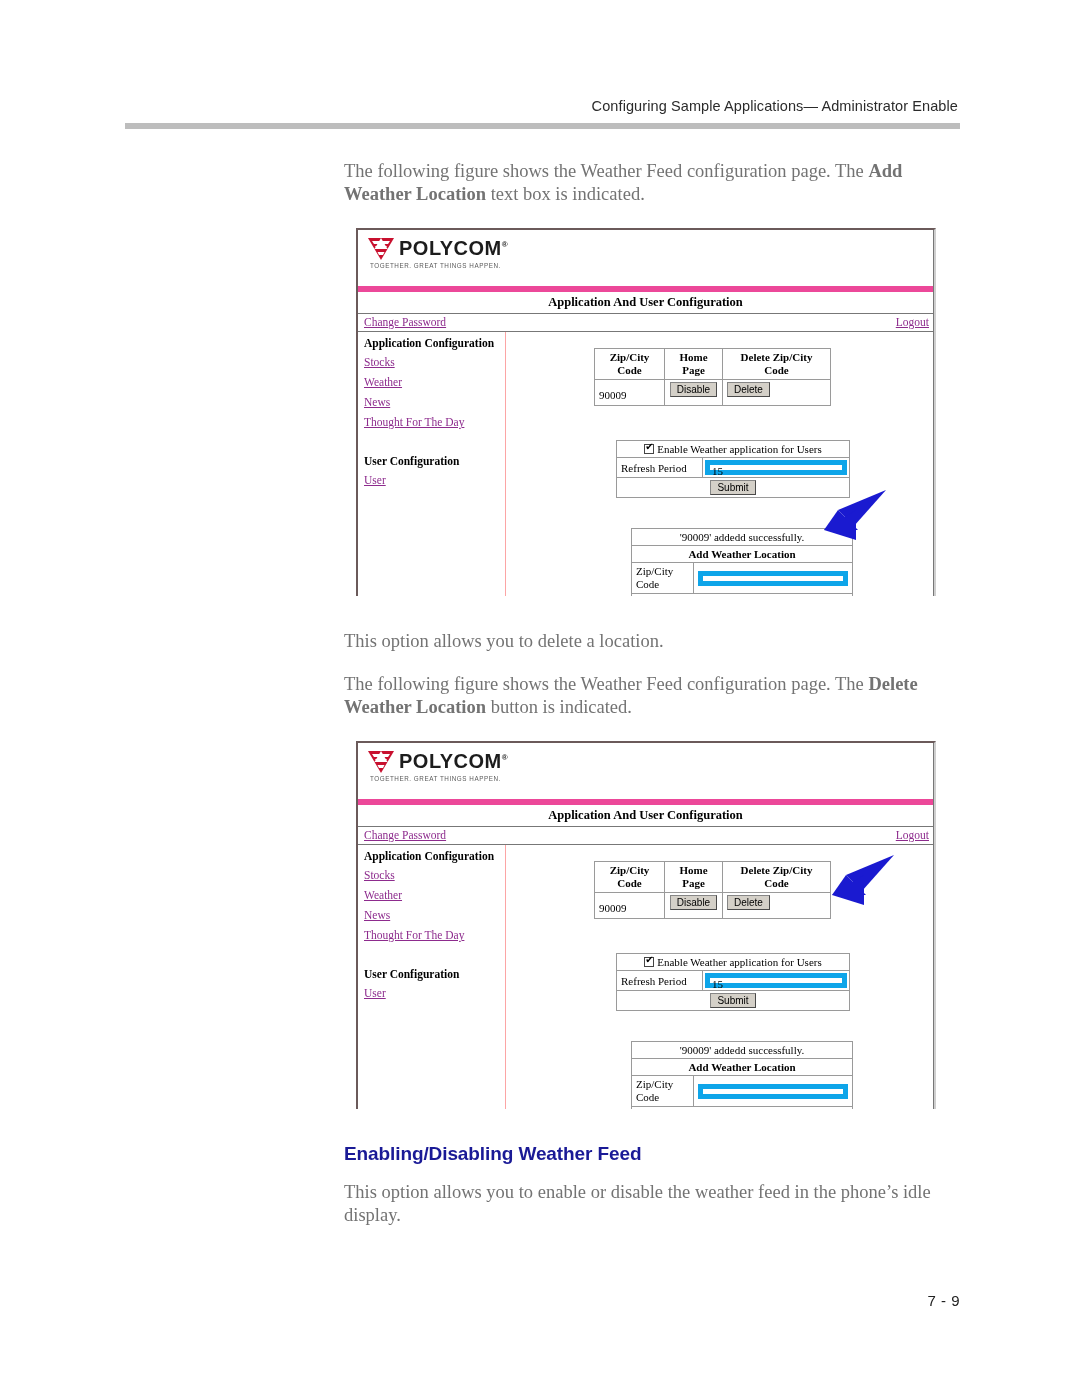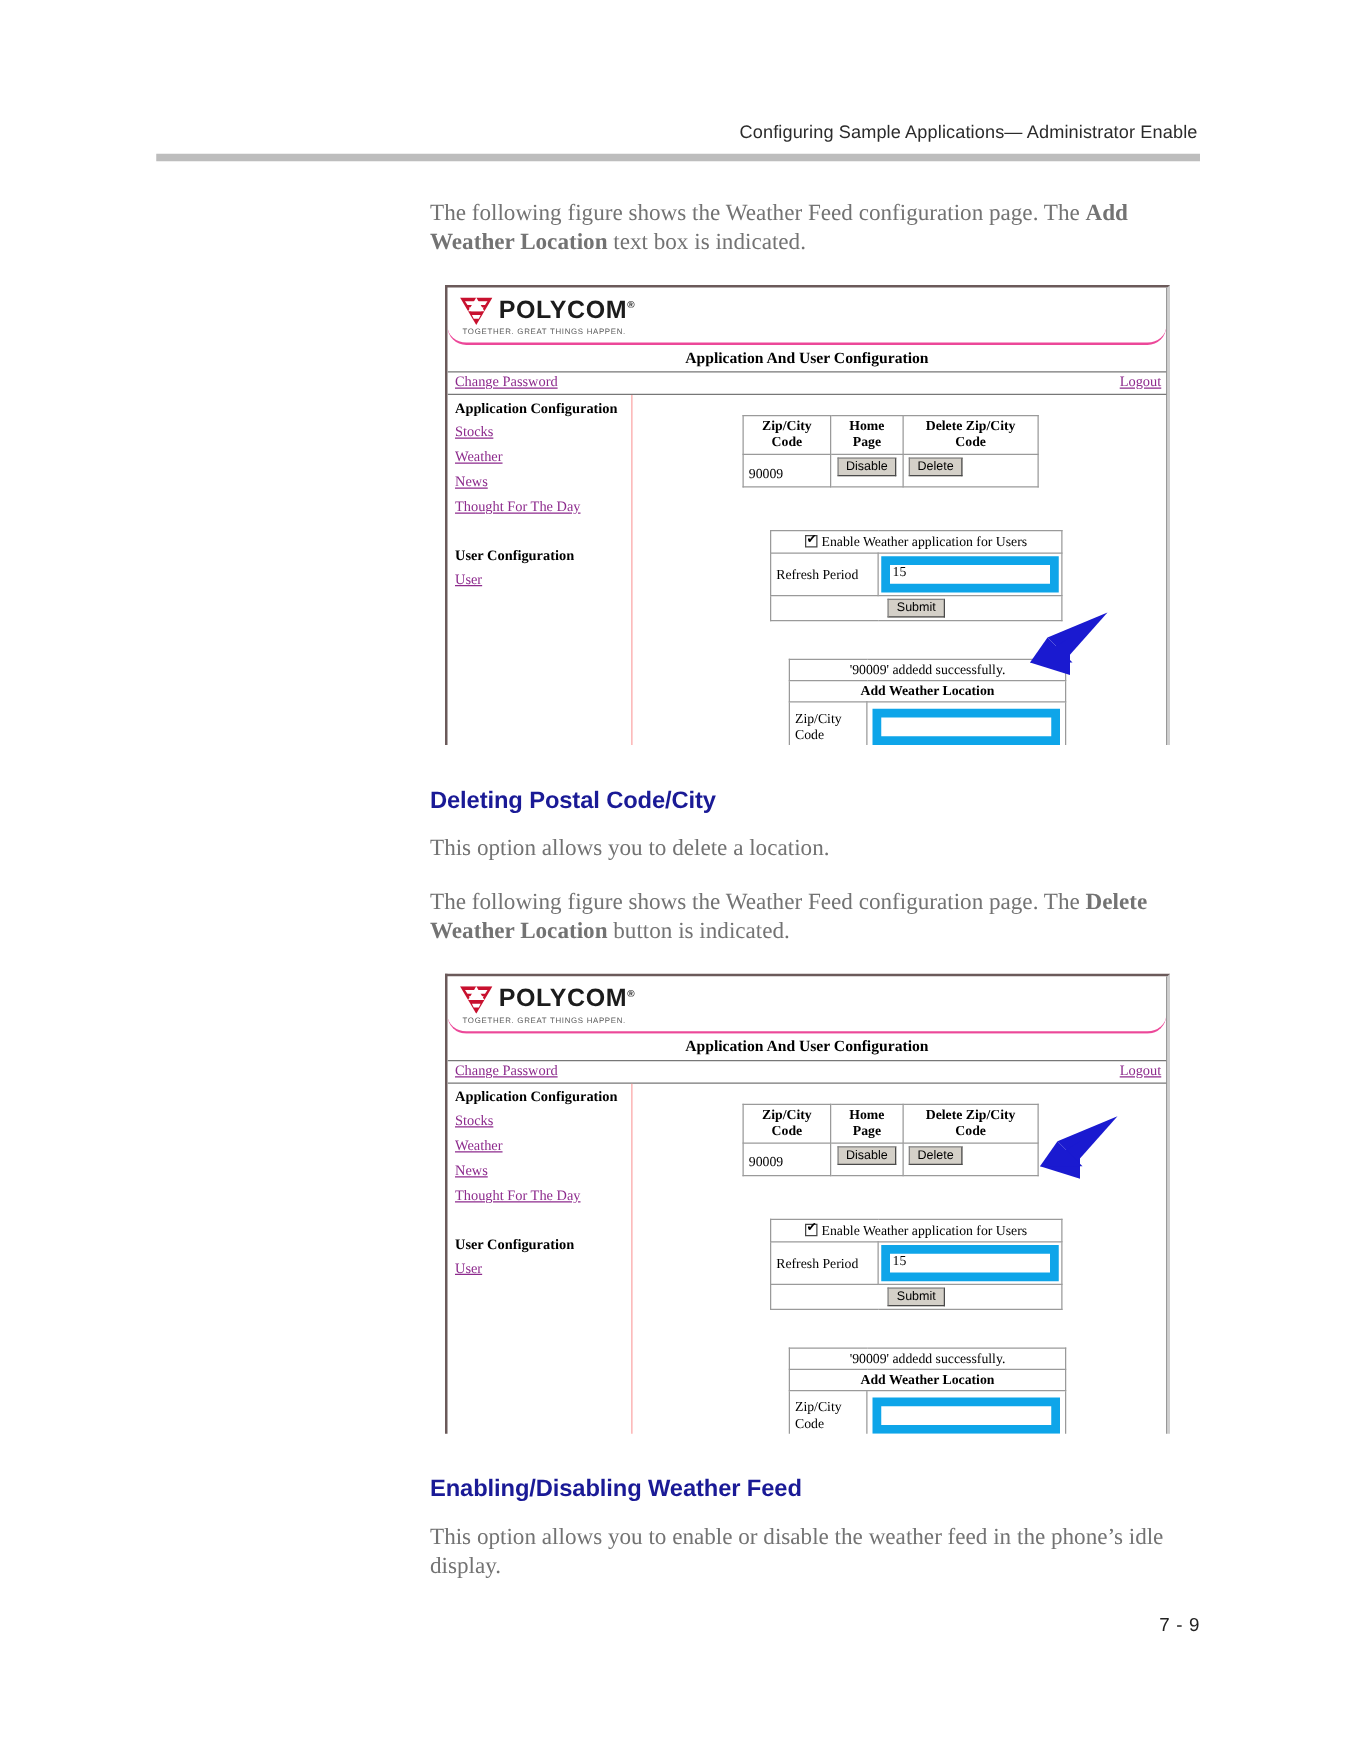--- a/index.html
+++ b/index.html
@@ -61,24 +61,23 @@
     background:#fff;
     border-left:2px solid #6b5a5a;
     border-top:2px solid #6b5a5a;
     border-right:2px solid #cfcfcf;
     font-family:"Liberation Serif", serif;
     overflow:hidden;
   }
   .fig-inner { border:1px solid #777; border-top:none; border-left:none; }
 
   .brandbar {
-    border-bottom:2px solid #ec4899;
+    border-bottom:6px solid #ec4899;
     padding:7px 10px 5px 10px;
-    height:46px;
-    border-radius:15px;
+    height:62px;
   }
   .logo-row { display:flex; align-items:center; }
   .logo-mark { width:26px; height:22px; margin-right:5px; flex:none; }
   .logo-word {
     font-family:"Liberation Sans", sans-serif;
     font-size:20px; font-weight:bold; letter-spacing:0.5px; color:#1c1c1c;
   }
   .logo-tm { font-size:8px; vertical-align:super; }
   .logo-tag {
     font-family:"Liberation Sans", sans-serif;
@@ -141,22 +140,22 @@
   .chk {
     display:inline-block; width:10px; height:10px;
     border:1px solid #444; background:#fff;
     position:relative; top:1px; margin-right:3px;
   }
   .chk:after {
     content:"\2714"; position:absolute; left:0px; top:-4px;
     font-size:10px; color:#000;
   }
   .txtin {
-    background:#fff; border:7px solid #0ea5e9;
-    height:29px; font-size:11px; padding:0 2px;
+    background:#fff; border:5px solid #0ea5e9;
+    height:15px; font-size:11px; padding:0 2px;
     display:block; width:100%;
   }
   .center { text-align:center; }
 
   
   .addtable { margin:30px 0 0 125px; width:222px; }
   .addtable td { padding:2px 4px; font-size:11px; }
   .msgrow { text-align:center; font-size:10.5px; }
   .addhead { text-align:center; font-weight:bold; font-size:12px; }
 
@@ -291,21 +290,20 @@
       <svg width="110" height="60" viewBox="0 0 110 60">
         <g fill="#1a1ad0">
           <polygon points="108,2 60,22 76,38"></polygon>
           <polygon points="78,22 78,52 46,42"></polygon>
           <polygon points="60,22 80,42 46,42"></polygon>
         </g>
       </svg>
     </span>
   </div>
 
-  <h2 class="heading">Deleting Postal Code/City</h2>
 
   <p class="body" style="margin-bottom:20px;">This option allows you to delete a location.</p>
 
   <p class="body" style="margin-bottom:22px;">
     <span>The following figure shows the Weather Feed configuration page. The </span><b>Delete Weather Location</b><span> button is indicated.</span>
   </p>
 
   <div class="figure" style="height:368px; margin-bottom:34px;">
     <div class="fig-inner">
 

